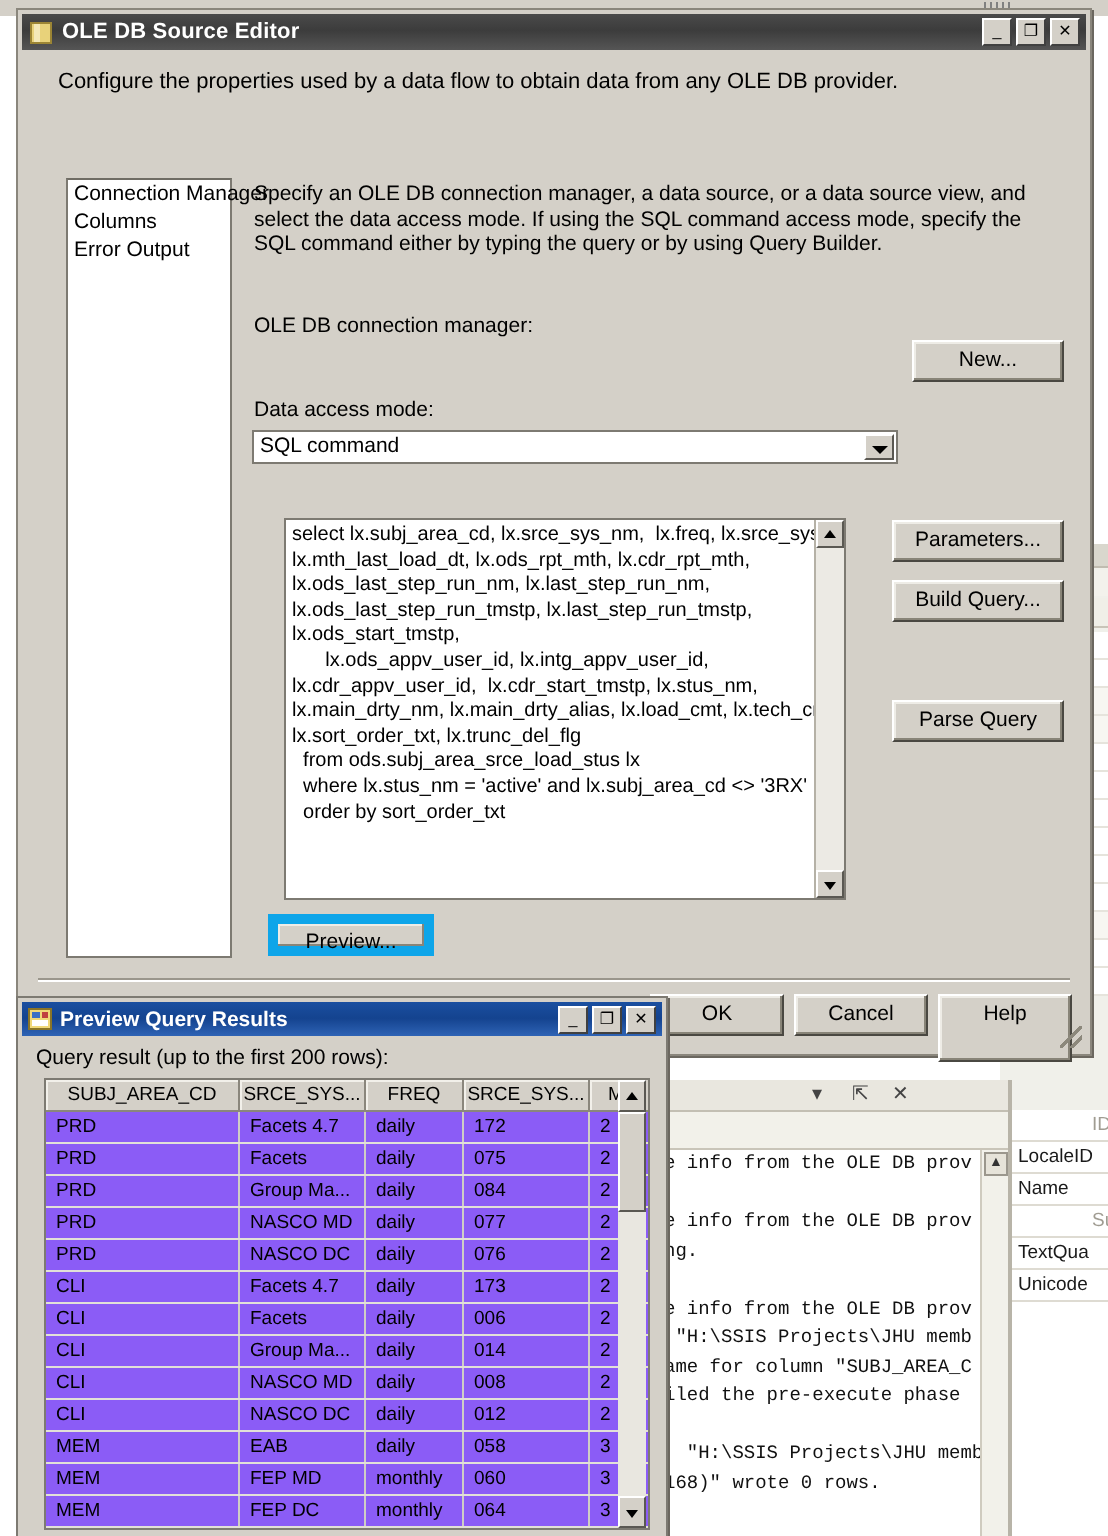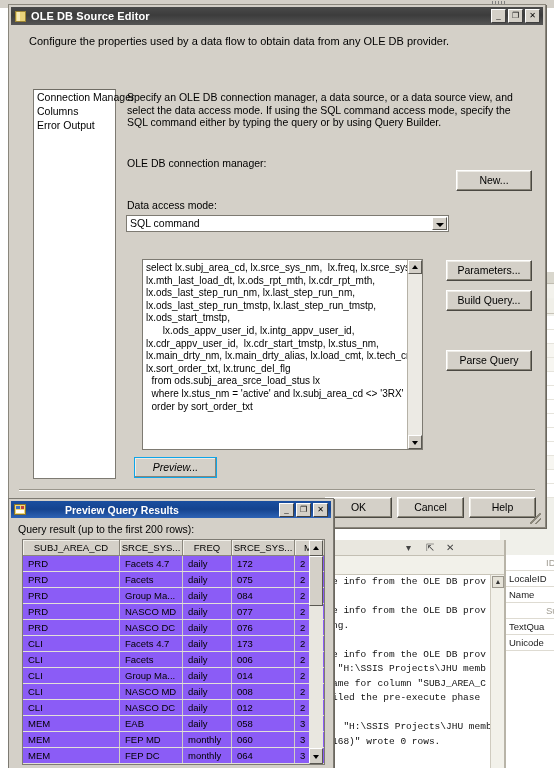--- a/index.html
+++ b/index.html
@@ -92,33 +92,33 @@
   #sql-vscroll .up i{position:absolute;left:3px;top:4px;width:0;height:0;border-left:3px solid transparent;
      border-right:3px solid transparent;border-bottom:4px solid #000;}
   #sql-vscroll .dn{position:absolute;left:0;bottom:0;width:14px;height:14px;background:#d4d0c8;
      border:1px solid #ffffff;border-right-color:#5a5852;border-bottom-color:#5a5852;box-sizing:border-box;}
   #sql-vscroll .dn i{position:absolute;left:3px;top:5px;width:0;height:0;border-left:3px solid transparent;
      border-right:3px solid transparent;border-top:4px solid #000;}
 
   .btn3d{position:absolute;background:#d4d0c8;border:1px solid #ffffff;border-right-color:#4a4842;border-bottom-color:#4a4842;
      box-shadow:inset -1px -1px 0 #888478, inset 1px 1px 0 #eeece6;
      font-size:10.5px;color:#000;text-align:center;box-sizing:border-box;font-family:"Liberation Sans",sans-serif;}
-  #btn-preview{border:1px solid #0ea5e9;box-shadow:inset -1px -1px 0 #888478, inset 1px 1px 0 #eeece6, inset 0 0 0 1px #d4d0c8;font-style:italic;}
+  #btn-preview{border:5px solid #0ea5e9;box-shadow:inset -1px -1px 0 #888478, inset 1px 1px 0 #eeece6, inset 0 0 0 1px #d4d0c8;}
 
   #dlg-sep{position:absolute;left:10px;top:484px;width:516px;height:1px;background:#9a968c;border-bottom:1px solid #ffffff;}
   #dlg-grip{position:absolute;right:4px;bottom:3px;width:11px;height:11px;
      background:
       linear-gradient(135deg,transparent 45%,#8c887c 45%,#8c887c 55%,transparent 55%),
       linear-gradient(135deg,transparent 70%,#8c887c 70%,#8c887c 80%,transparent 80%);}
 
   
   #pv{position:absolute;left:8px;top:498px;width:324px;height:270px;background:#d4d0c8;
      border:1px solid #7d7a72;box-shadow:1px 1px 0 #6b675f;}
   #pv-titlebar{position:absolute;left:2px;top:2px;width:320px;height:17px;
-     background:linear-gradient(180deg,#1a4fa0 0%,#14438f 48%,#2e63b5 100%);display:flex;align-items:center;gap:35px;}
+     background:linear-gradient(180deg,#1a4fa0 0%,#14438f 48%,#2e63b5 100%);display:flex;align-items:center;}
   #pv-title-icon{width:12px;height:11px;margin-left:3px;margin-right:4px;position:relative;flex:0 0 auto;
      background:#f0d878;border:1px solid #8a7528;box-sizing:border-box;}
   #pv-title-icon .g{position:absolute;left:1px;top:1px;width:4px;height:3px;background:#3a6fc4;}
   #pv-title-icon .g2{position:absolute;left:6px;top:1px;width:3px;height:3px;background:#c04040;}
   #pv-title-icon .g3{position:absolute;left:1px;top:5px;width:8px;height:3px;background:#ffffff;}
   #pv-title-text{font-size:10.5px;font-weight:bold;color:#ffffff;}
   #pv-title-btns{margin-left:auto;display:flex;gap:2px;padding-right:3px;}
   #pv-label{position:absolute;left:9px;top:24px;font-size:10.5px;color:#000;}
   #pv-grid{position:absolute;left:13px;top:40px;width:303px;height:226px;background:#8b5cf6;
      border:1px solid #7d7a72;box-sizing:border-box;overflow:hidden;}
@@ -270,21 +270,21 @@
   <div class="btn3d" style="left:437px;top:285px;width:86px;height:21px;line-height:19px;">Build Query...</div>
   <div class="btn3d" style="left:437px;top:255px;width:86px;height:21px;line-height:19px;">Parameters...</div>
   <div class="btn3d" style="left:437px;top:345px;width:86px;height:21px;line-height:19px;">Parse Query</div>
 
   <div class="btn3d" id="btn-preview" style="left:125px;top:452px;width:83px;height:21px;line-height:19px;">Preview...</div>
 
   <div id="dlg-sep"></div>
 
   <div class="btn3d" style="left:316px;top:492px;width:67px;height:21px;line-height:19px;">OK</div>
   <div class="btn3d" style="left:388px;top:492px;width:67px;height:21px;line-height:19px;">Cancel</div>
-  <div class="btn3d" style="left:460px;top:492px;width:67px;height:21px;line-height:19px;">Help</div>
+  <div class="btn3d" style="left:460px;top:492px;width:67px;height:34px;line-height:19px;">Help</div>
 
   <div id="dlg-grip"></div>
 </div>
 
 <div id="pv">
   <div id="pv-titlebar">
     <span id="pv-title-icon">
       <span class="g"></span>
         <span class="g2"></span>
         <span class="g3"></span>

